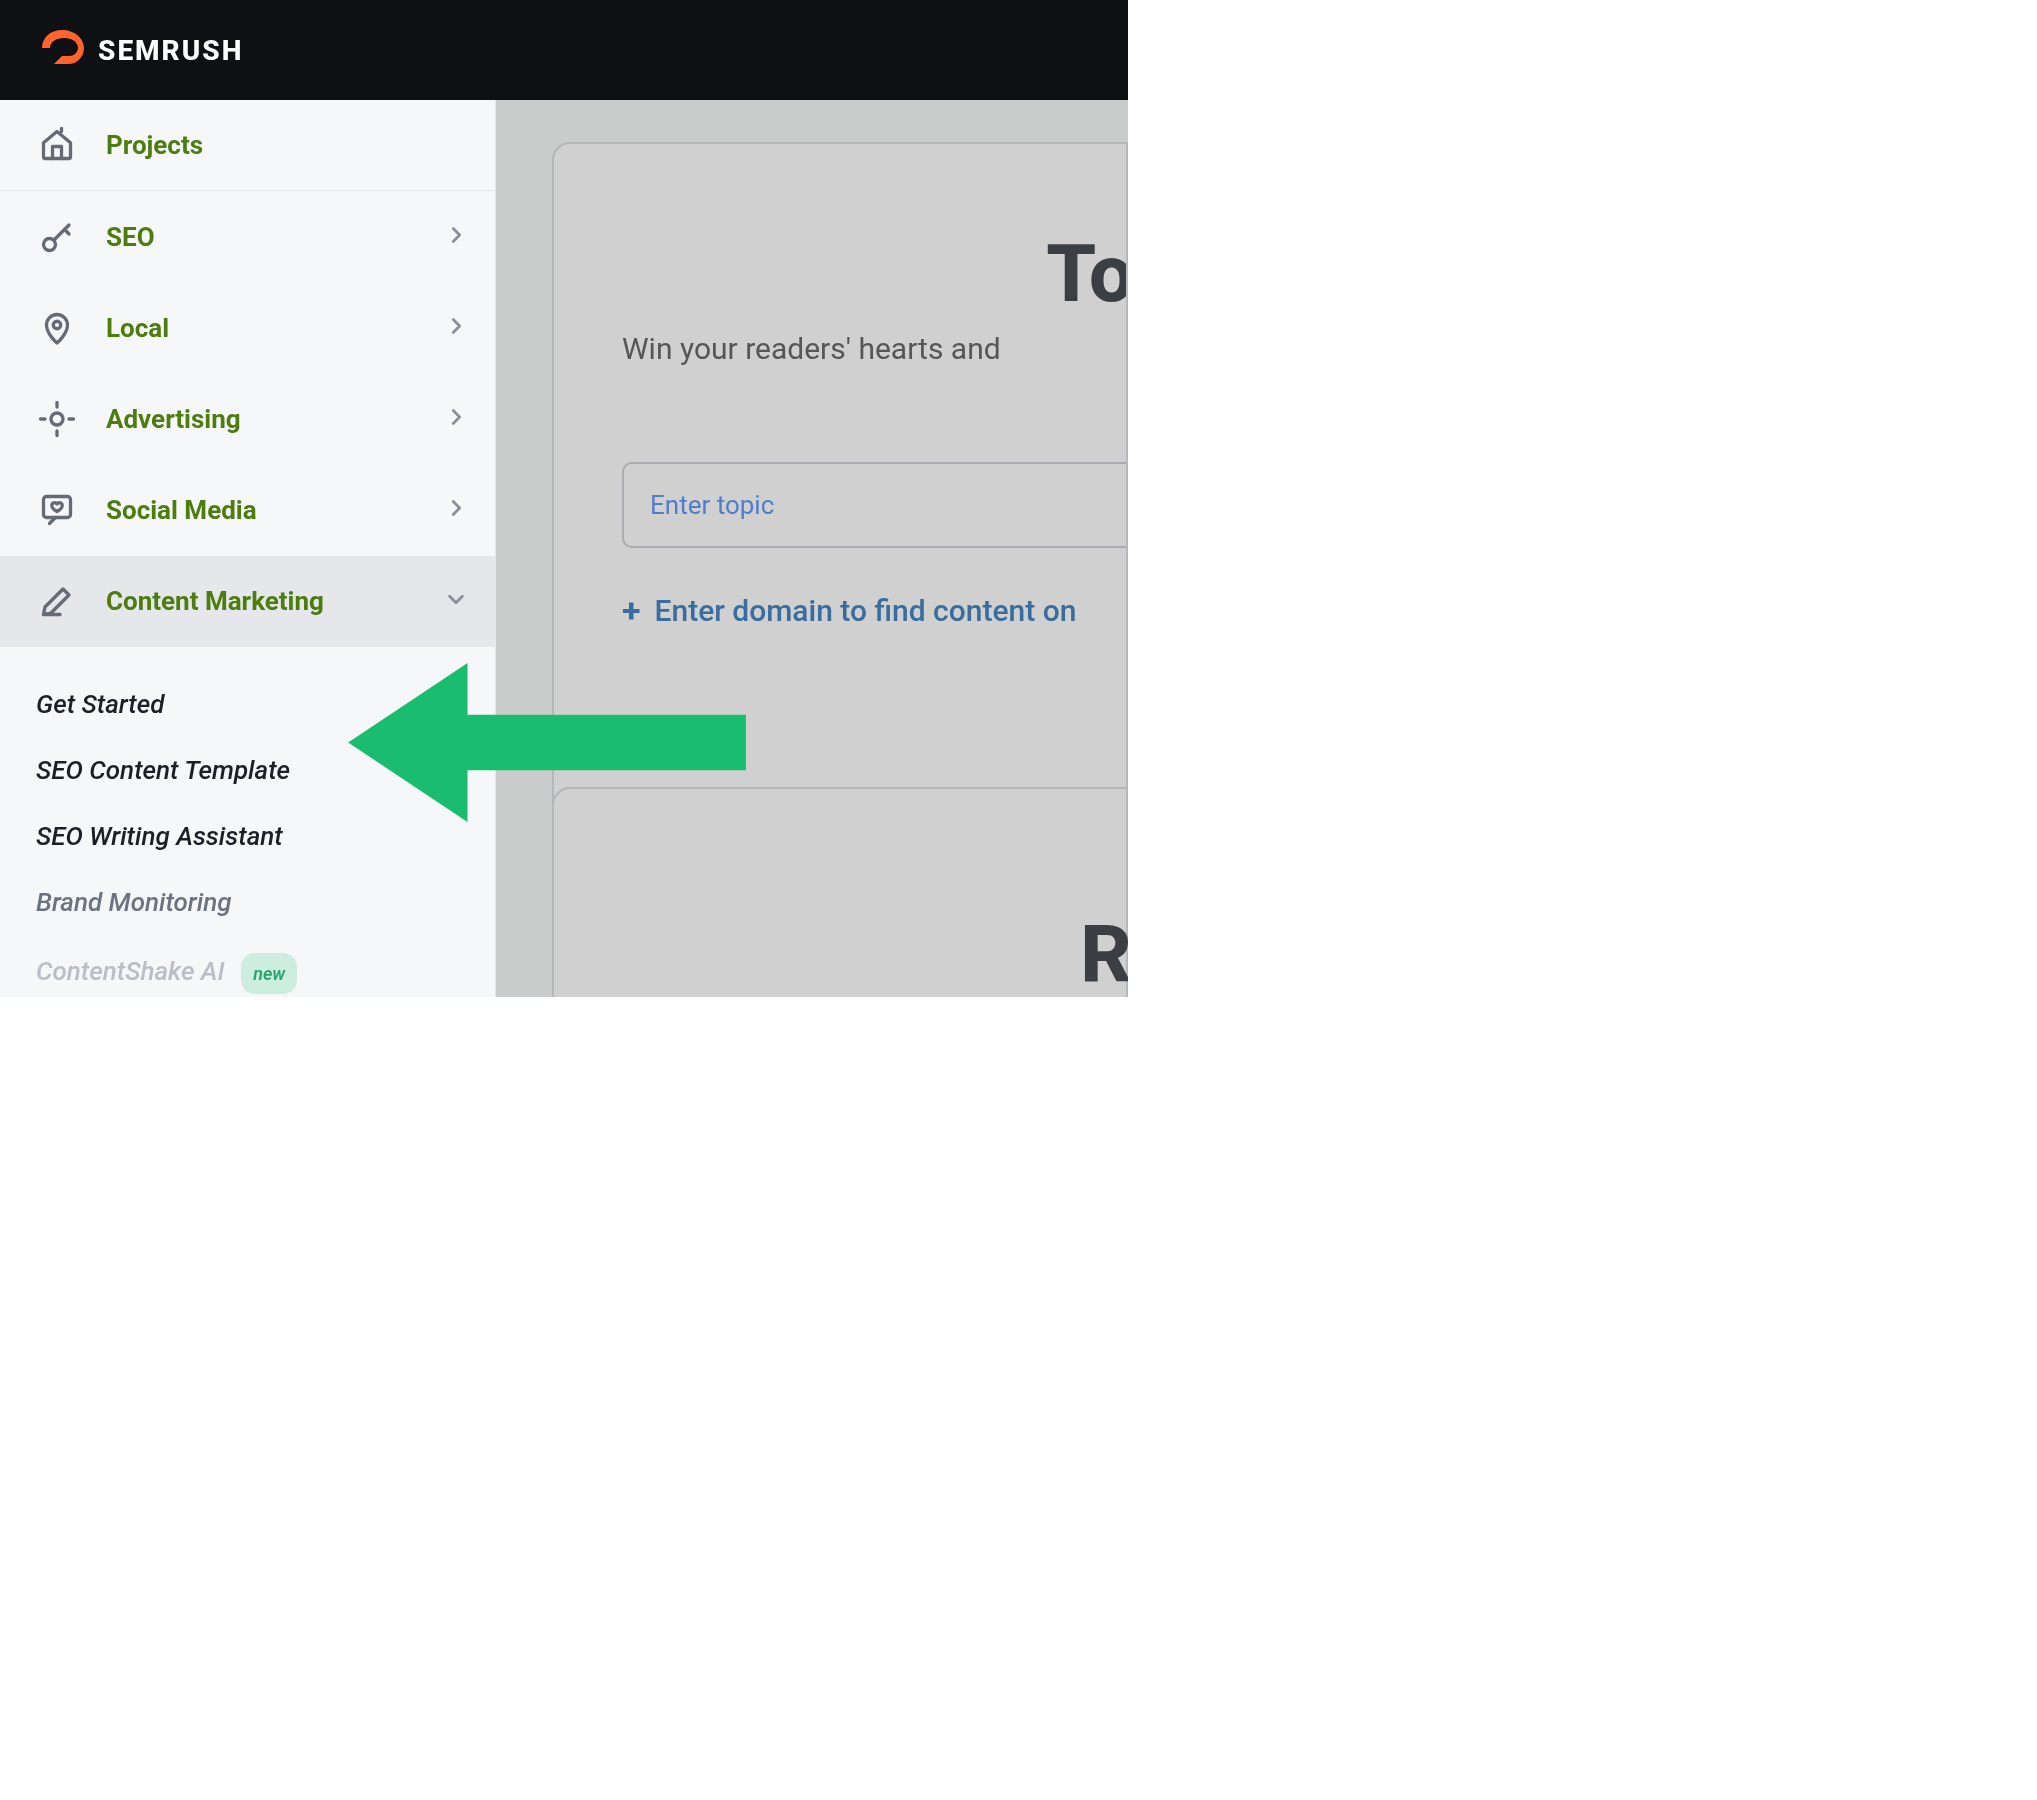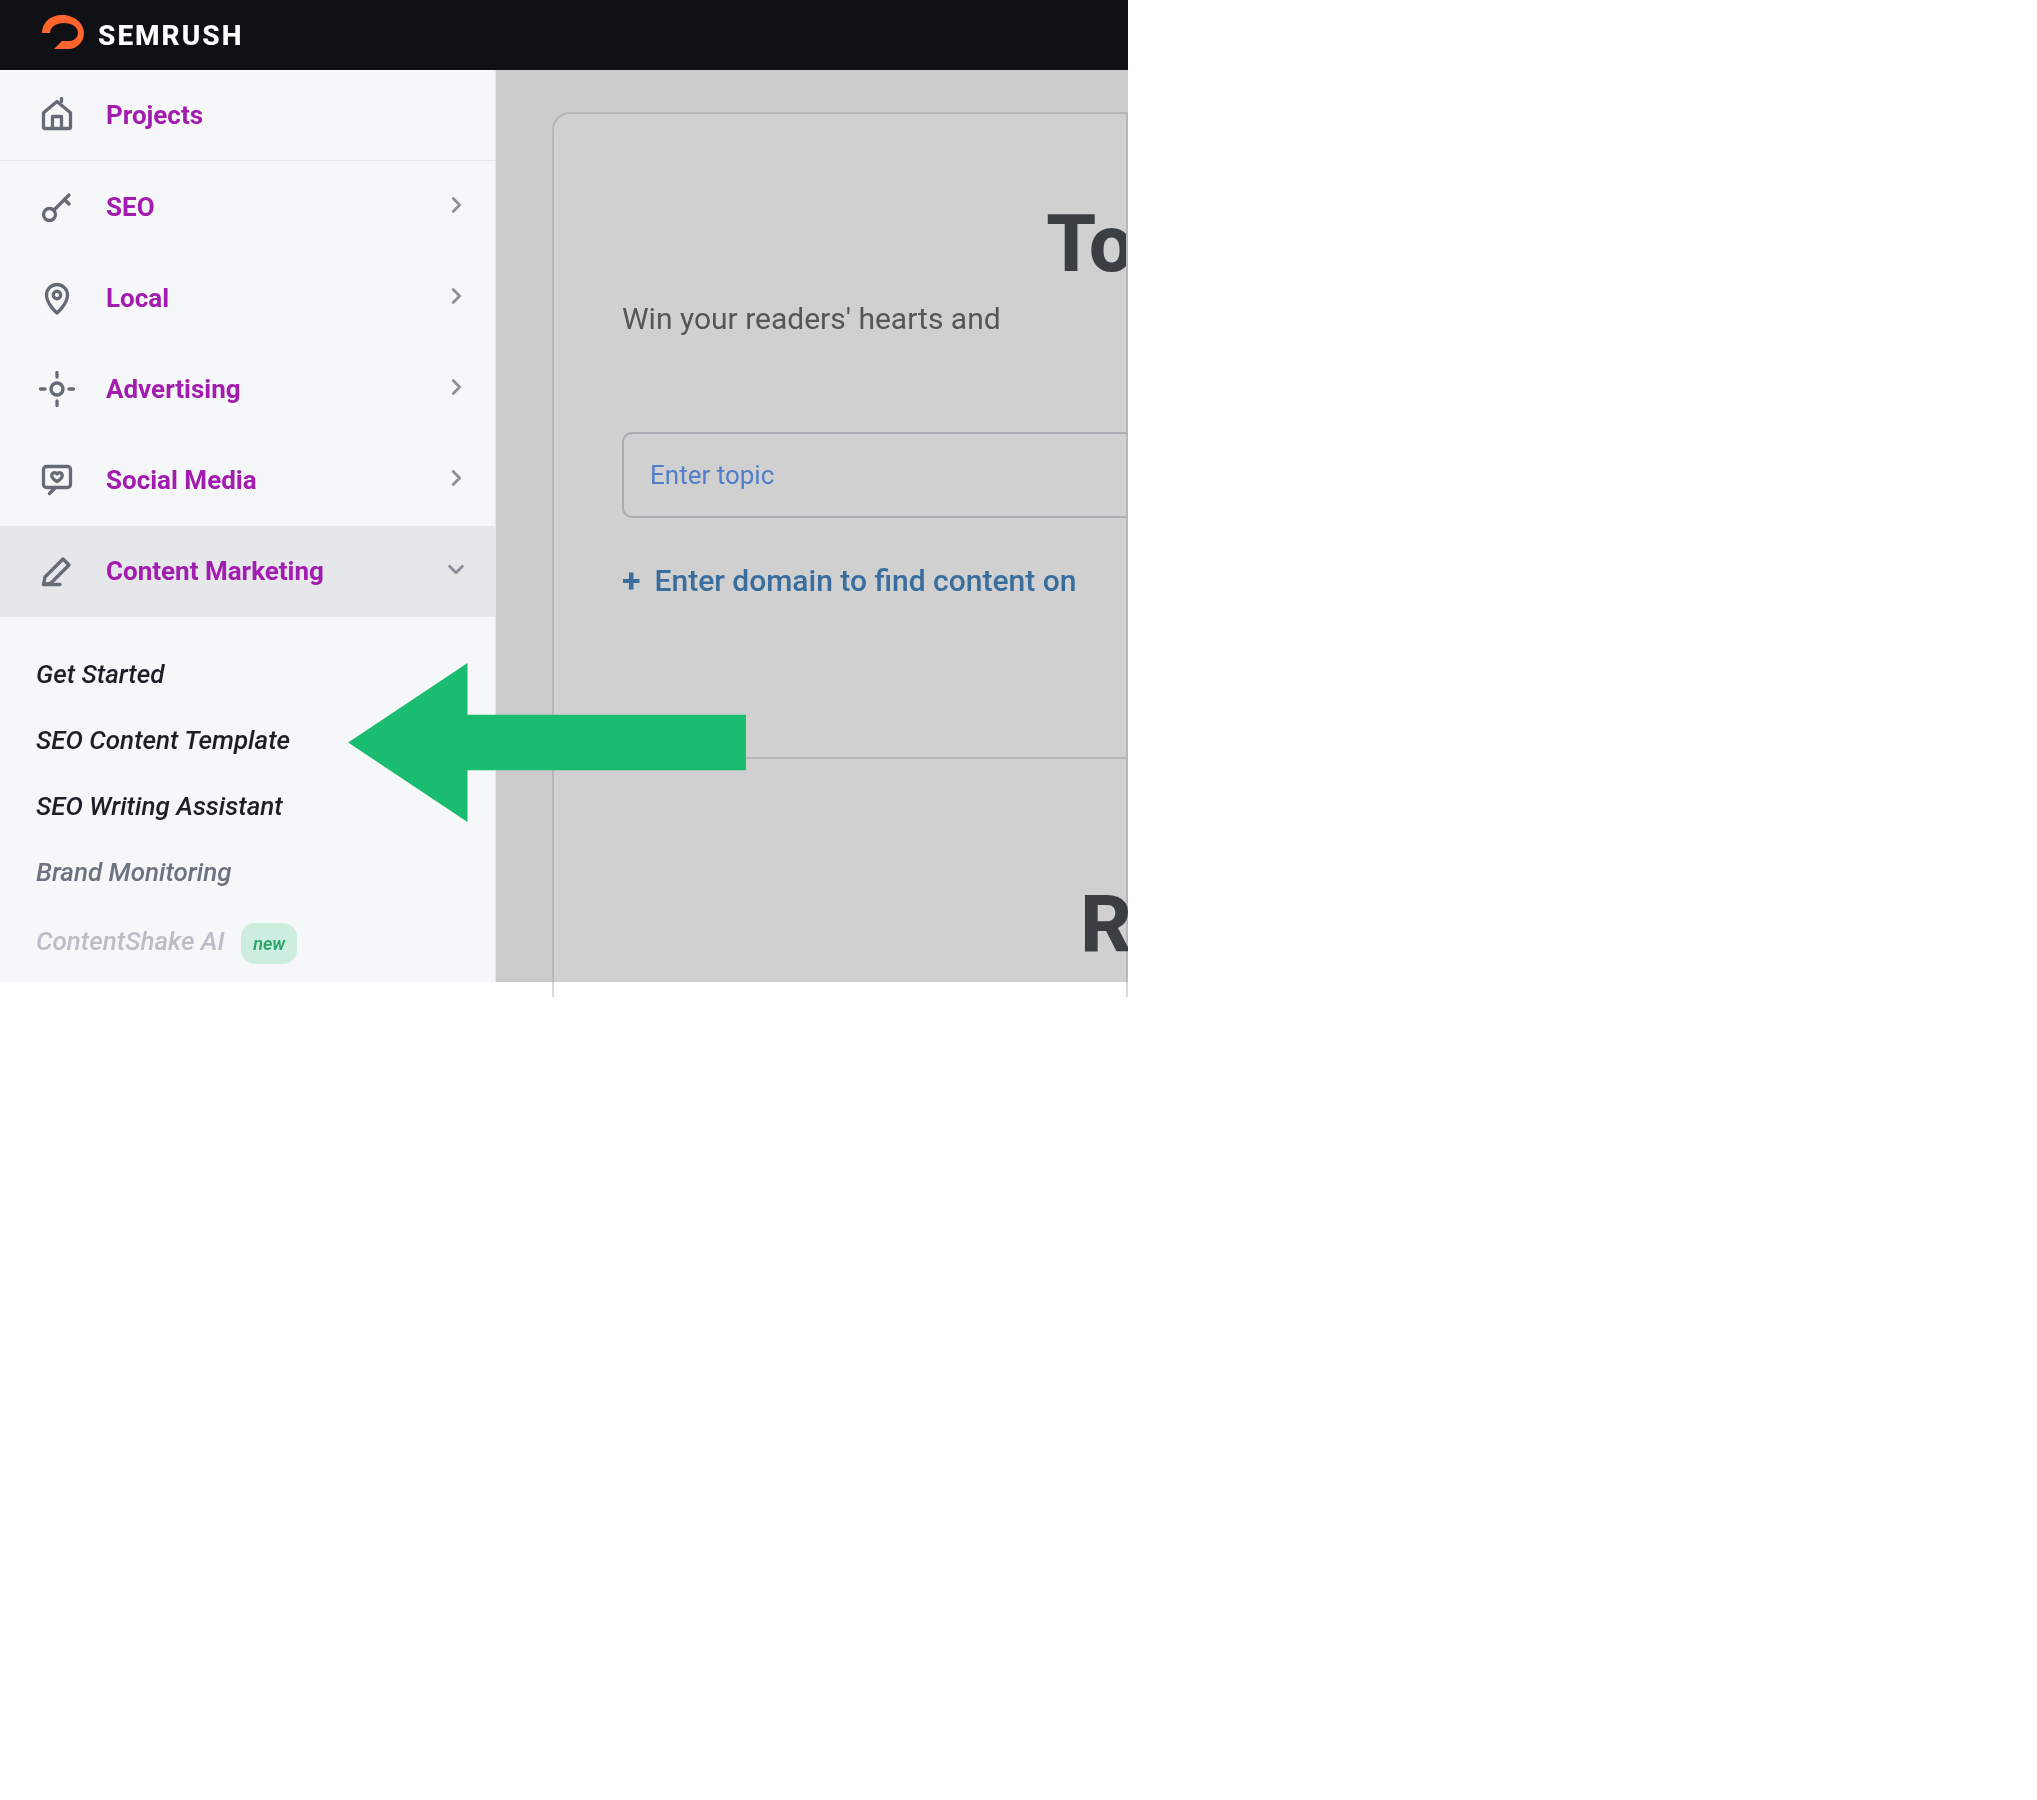--- a/index.html
+++ b/index.html
@@ -1,22 +1,22 @@
 <!DOCTYPE html>
 <html><head>
 <meta charset="utf-8">
 <style>
   * { box-sizing: border-box; margin: 0; padding: 0; }
   html, body { width: 1128px; height: 997px; font-family: -apple-system, BlinkMacSystemFont, "Segoe UI", Roboto, Arial, sans-serif; overflow: hidden; }
-  .header { background: #0f1014; height: 70px; display: flex; align-items: center; padding-left: 36px; }
+  .header { background: #0f1014; height: 100px; display: flex; align-items: center; padding-left: 36px; }
   .logo { display: flex; align-items: center; gap: 10px; }
   .logo-text { color: #fff; font-weight: 800; letter-spacing: 2px; font-size: 28px; }
   .body-wrap { display: flex; height: calc(100% - 85px); }
   .sidebar { width: 496px; background: #f6f7f8; border-right: 1px solid #e4e6ea; display: flex; flex-direction: column; }
-  .nav-item { display: flex; align-items: center; height: 94px; padding: 0 28px 0 36px; font-size: 26px; font-weight: 700; color: #a21caf; cursor: pointer; }
+  .nav-item { display: flex; align-items: center; height: 94px; padding: 0 28px 0 36px; font-size: 26px; font-weight: 700; color: #4d7c0f; cursor: pointer; }
   .nav-item .icon-slot { width: 42px; height: 42px; display: flex; align-items: center; justify-content: center; margin-right: 28px; color: #656b76; }
   .nav-item .chev { margin-left: auto; color: #8a8f99; }
   .nav-item.proj { border-bottom: 1px solid #e4e6ea; }
   .nav-item.expanded { background: #e5e7ea; }
   .submenu { padding: 24px 0 0 0; }
   .sub-item { padding: 18px 0 18px 36px; font-size: 26px; color: #1b1f26; cursor: pointer; font-weight: 500; font-style: italic; }
   .sub-item.muted { color: #6b7280; }
   .sub-item.faded { color: #b9bec7; }
   .sub-item.active { background: #ffe0d6; color: #ff642d; font-weight: 600; border-radius: 0 26px 26px 0; margin-right: 16px; }
   .badge { display: inline-block; background: #cdeede; color: #2aa56d; font-size: 18px; font-weight: 600; padding: 10px 12px; border-radius: 14px; margin-left: 10px; vertical-align: middle; }

